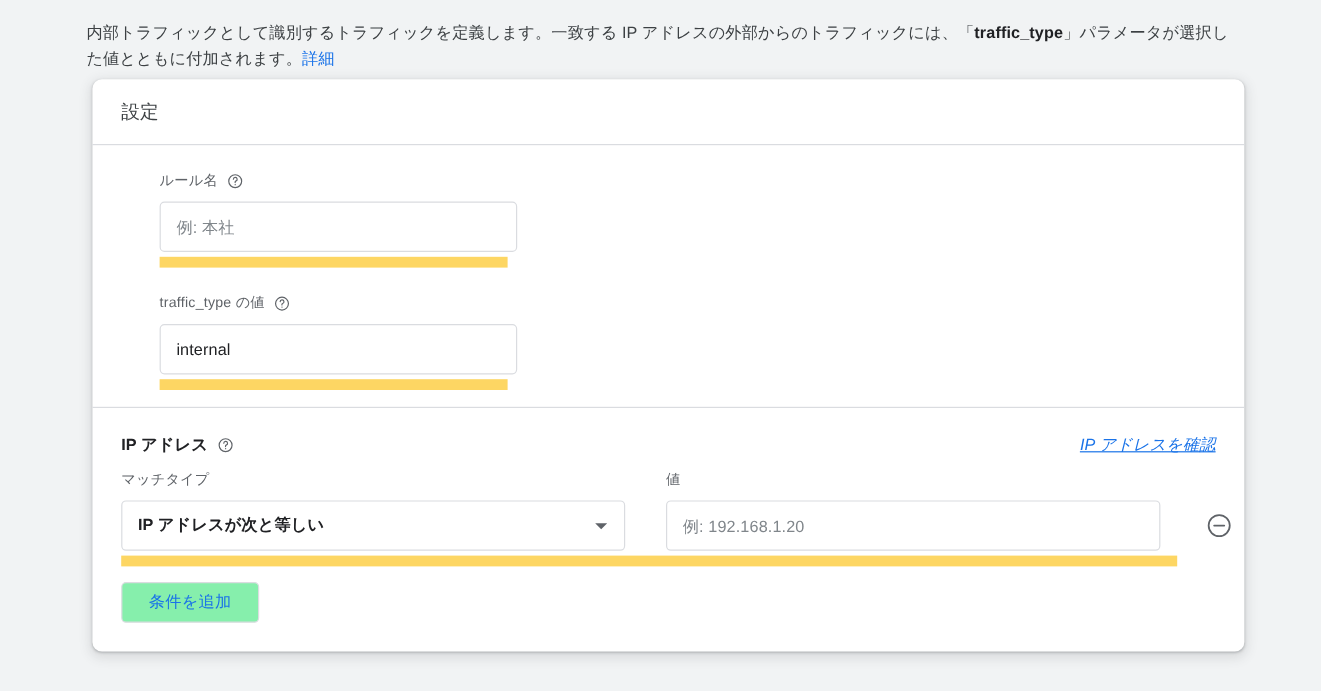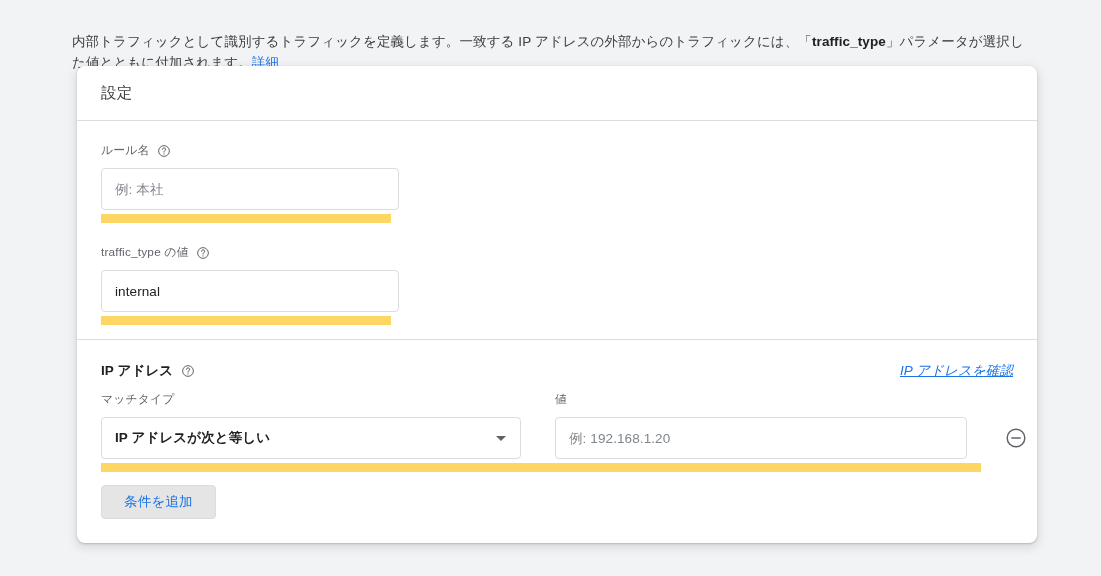--- a/index.html
+++ b/index.html
@@ -13,21 +13,21 @@
     font-family: "Liberation Sans", "DejaVu Sans", sans-serif;
     color: #202124;
     overflow: hidden;
     position: relative;
   }
 
   
   .description {
     position: absolute;
     left: 72px;
-    top: 32px;
+    top: 18px;
     width: 962px;
     font-size: 13.5px;
     line-height: 20.5px;
     color: #3c4043;
     letter-spacing: 0.1px;
   }
   .description .code-term {
     font-weight: 700;
     color: #202124;
   }
@@ -67,20 +67,21 @@
 
   .card-body {
     padding: 0 24px;
     box-sizing: border-box;
   }
 
   
   .field-block {
     position: relative;
     padding-top: 22px;
+    margin-left: 32px;
   }
   .field-label-row {
     display: flex;
     align-items: center;
     gap: 7px;
     height: 16px;
     margin-bottom: 9px;
   }
   .field-label {
     font-size: 11.8px;
@@ -203,21 +204,21 @@
   .row-hl-wrap { padding-left: 0; }
 
   .add-btn {
     margin-top: 13px;
     margin-bottom: 24px;
     height: 34px;
     padding: 0 22px;
     box-sizing: border-box;
     border: 1px solid #dadce0;
     border-radius: 4px;
-    background: #e5e5e5;
+    background: #86efac;
     color: #1a73e8;
     font-family: "Liberation Sans", "DejaVu Sans", sans-serif;
     font-size: 13.5px;
     letter-spacing: 0.2px;
     cursor: pointer;
   }
 </style>
 </head>
 <body>
 

